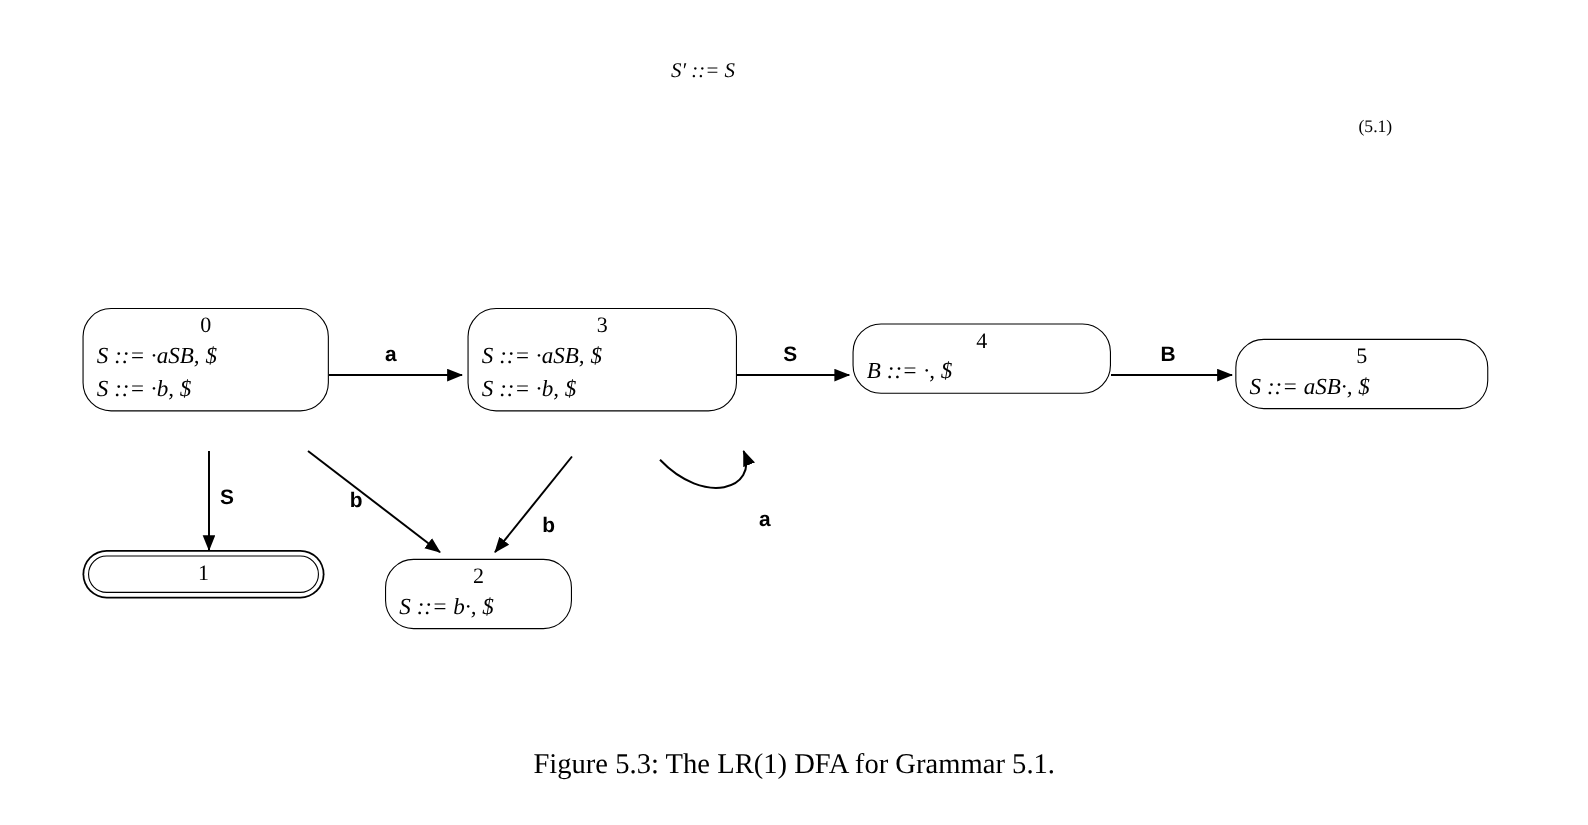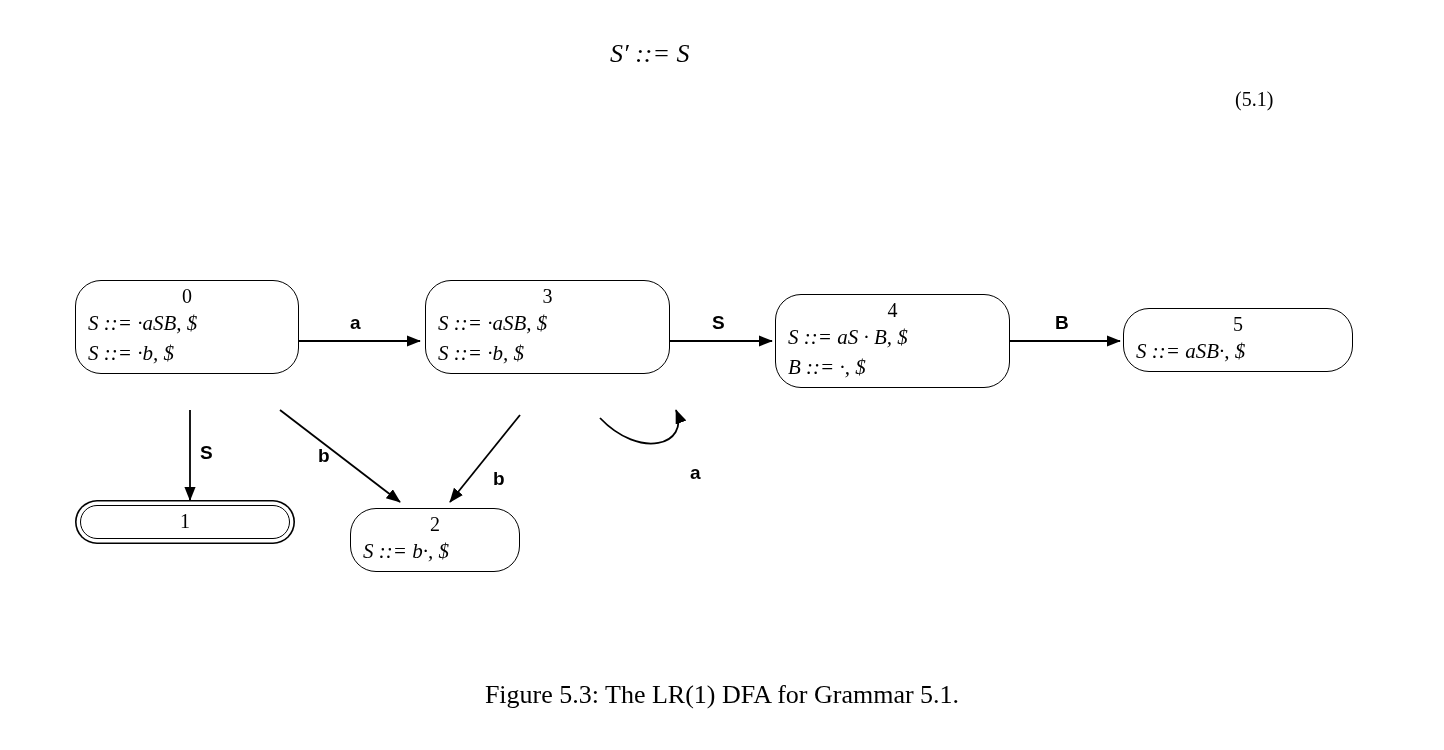--- a/index.html
+++ b/index.html
@@ -11,32 +11,32 @@
     width: 1444px;
     height: 750px;
     position: relative;
     font-family: "Liberation Serif", serif;
     color: #000000;
     overflow: hidden;
   }
   .grammar-block {
     position: absolute;
     left: 610px;
-    top: 34px;
-    font-size: 26px;
+    top: 45px;
+    font-size: 19px;
     line-height: 40px;
   }
   .grammar-line {
     white-space: nowrap;
   }
   .eqnum {
     position: absolute;
     left: 1235px;
-    top: 88px;
-    font-size: 20px;
+    top: 107px;
+    font-size: 16px;
   }
   .ital { font-style: italic; }
   .diagram {
     position: absolute;
     left: 0;
     top: 250px;
     width: 1444px;
     height: 360px;
   }
   .node {
@@ -124,21 +124,20 @@
   </div>
 
   <div class="node" style="left:425px; top:30px; width:245px;">
     <div class="num">3</div>
     <div class="item ital">S ::= ·aSB, $</div>
     <div class="item ital">S ::= ·b, $</div>
   </div>
 
   <div class="node" style="left:775px; top:44px; width:235px;">
     <div class="num">4</div>
-    <div class="item ital">S ::= aS · B, $</div>
     <div class="item ital">B ::= ·, $</div>
   </div>
 
   <div class="node" style="left:1123px; top:58px; width:230px;">
     <div class="num">5</div>
     <div class="item ital">S ::= aSB·, $</div>
   </div>
 
   <div class="node accept" style="left:80px; top:255px; width:210px;">
     <div class="num">1</div>

